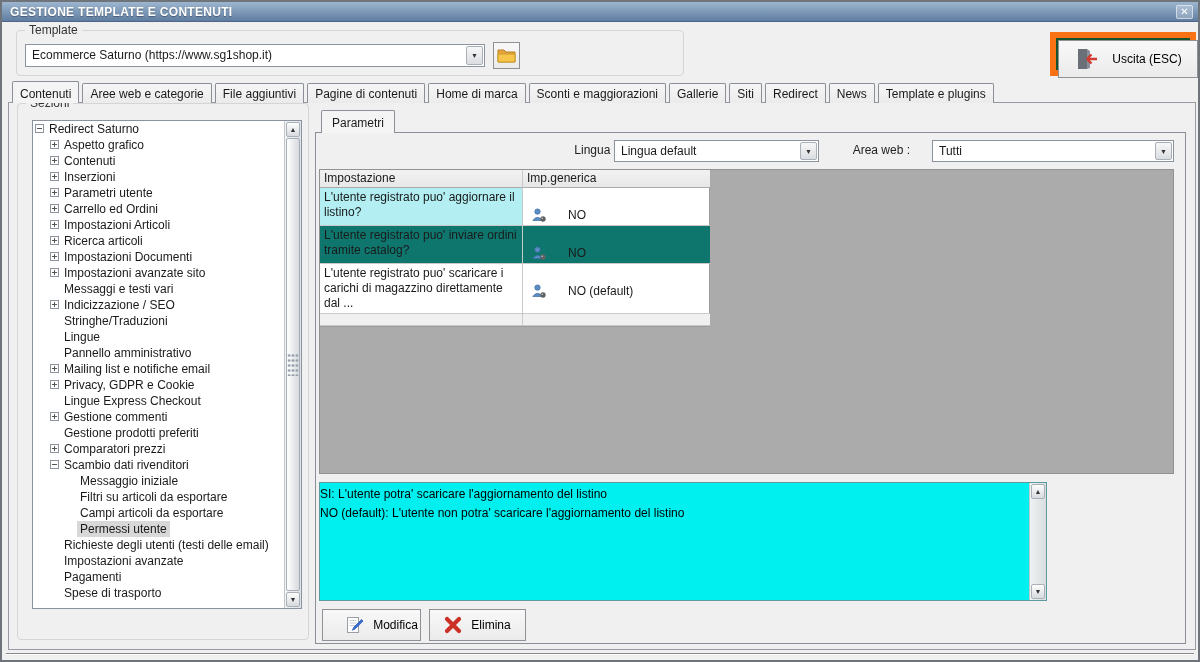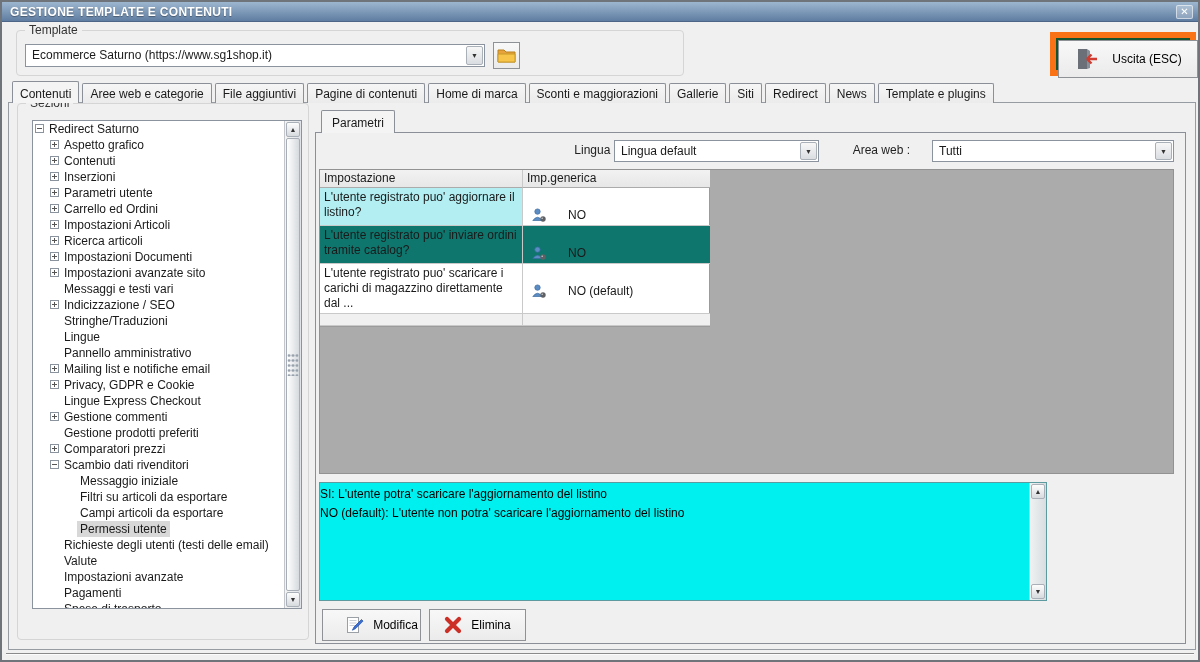--- a/index.html
+++ b/index.html
@@ -263,23 +263,20 @@
               <span class="tree-label" style="left: 44px;">Filtri su articoli da esportare</span>
             </div>
             <div class="tree-row">
               <span class="tree-label" style="left: 44px;">Campi articoli da esportare</span>
             </div>
             <div class="tree-row">
               <span class="tree-label selected" style="left: 44px;">Permessi utente</span>
             </div>
             <div class="tree-row">
               <span class="tree-label" style="left: 28px;">Richieste degli utenti (testi delle email)</span>
-            </div>
-            <div class="tree-row">
-              <span class="tree-label" style="left: 28px;">Valute</span>
             </div>
             <div class="tree-row">
               <span class="tree-label" style="left: 28px;">Impostazioni avanzate</span>
             </div>
             <div class="tree-row">
               <span class="tree-label" style="left: 28px;">Pagamenti</span>
             </div>
             <div class="tree-row">
               <span class="tree-label" style="left: 28px;">Spese di trasporto</span>
             </div>

